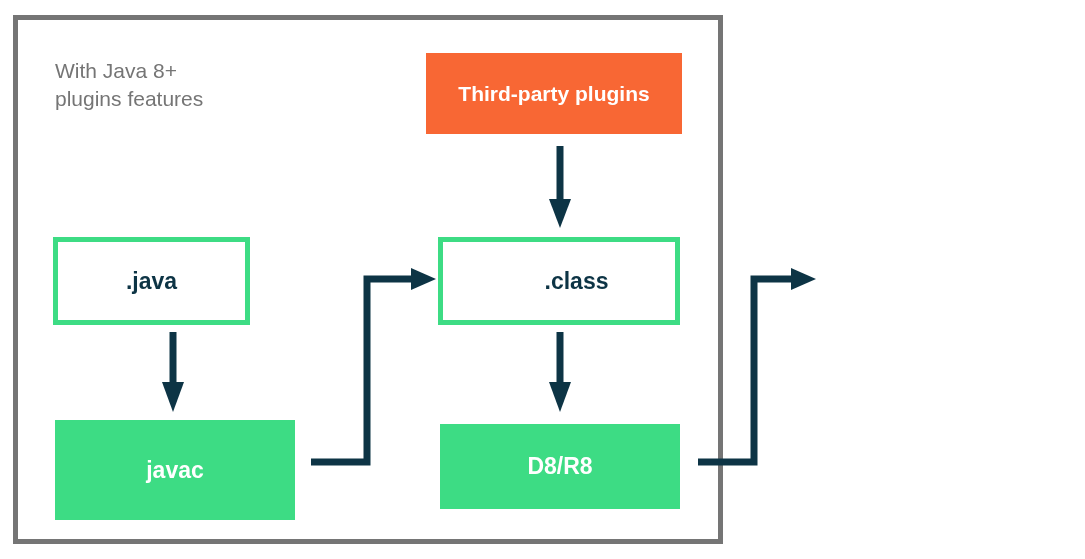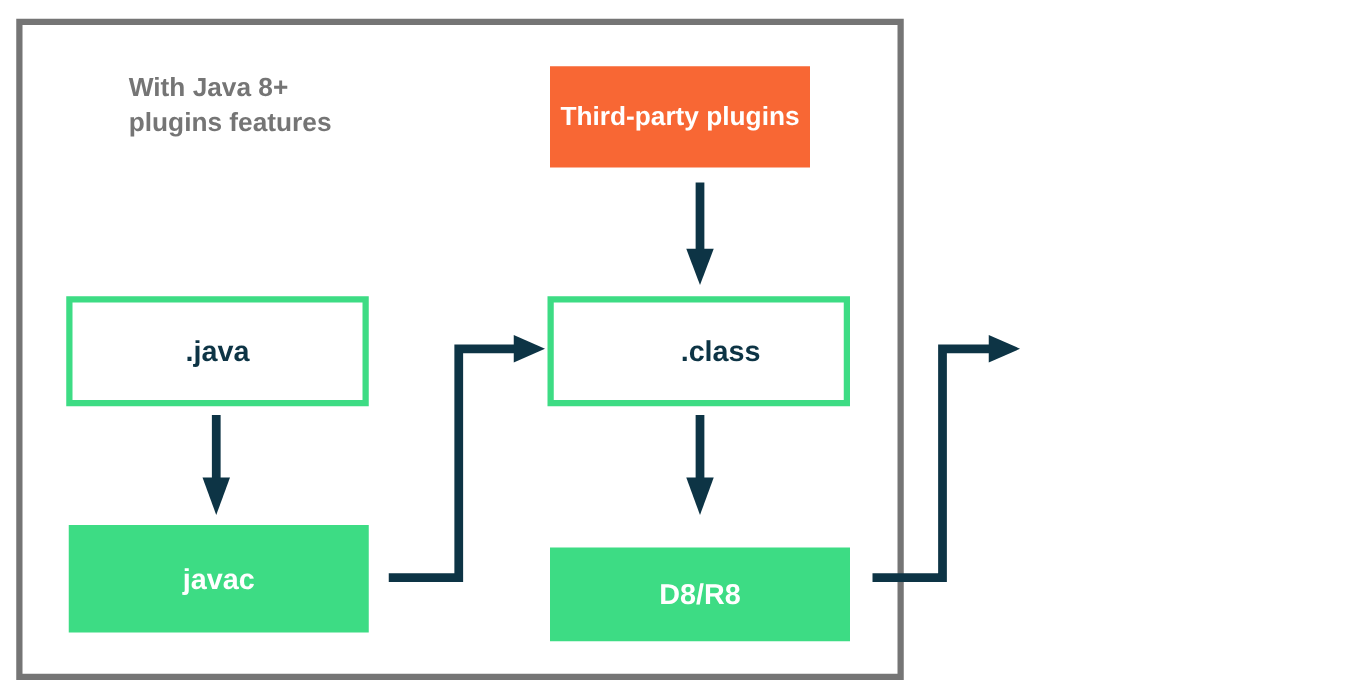--- a/index.html
+++ b/index.html
@@ -26,24 +26,23 @@
     left: 13px; top: 15px;
     width: 710px; height: 529px;
     border: 5px solid var(--color-gray, #757575);
     background: transparent;
   }
 
   .caption {
     position: absolute;
     left: 55px; top: 57px;
     font-size: 21px;
-    font-weight: bold;
+    font-weight: normal;
     line-height: 1.32;
     color: var(--color-gray, #757575);
-    margin-left: 48px;
   }
 
   .annotation {
     position: absolute;
     left: 871px; top: 189px;
     width: 200px;
     text-align: right;
     font-size: 20px;
     font-weight: bold;
     color: var(--color-gray, #757575);
@@ -66,26 +65,26 @@
   .node.filled-green {
     background: var(--color-green, #3DDC84);
     color: #fff;
   }
   .node.filled-orange {
     background: var(--color-orange, #F86734);
     color: #fff;
     font-size: 21px;
   }
 
-  .node-third-party { left: 440px; top: 53px;  width: 208px; height: 81px; }
-  .node-java        { left: 53px;  top: 237px; width: 242px; height: 88px; }
+  .node-third-party { left: 426px; top: 53px;  width: 256px; height: 81px; }
+  .node-java        { left: 53px;  top: 237px; width: 197px; height: 88px; }
   .node-class       { left: 438px; top: 237px; width: 242px; height: 88px; padding-left: 35px; }
   .node-dex         { left: 831px; top: 236px; width: 240px; height: 88px; }
-  .node-javac       { left: 55px;  top: 420px; width: 240px; height: 86px; }
-  .node-d8r8        { left: 440px; top: 438px; width: 240px; height: 75px; }
+  .node-javac       { left: 55px;  top: 420px; width: 240px; height: 100px; }
+  .node-d8r8        { left: 440px; top: 424px; width: 240px; height: 85px; }
 
   .arrows-layer {
     position: absolute;
     left: 0; top: 0;
     width: 1085px; height: 559px;
     pointer-events: none;
   }
   .arrow-line {
     stroke: var(--color-navy, #0D3445);
     stroke-width: 7;

